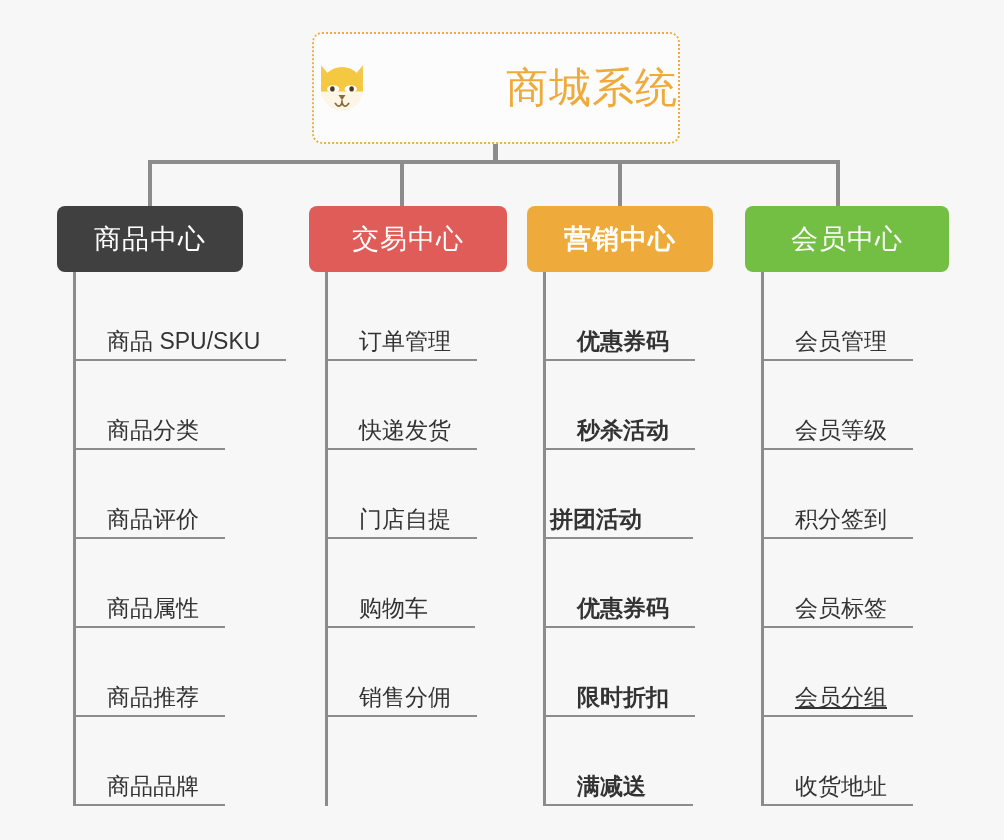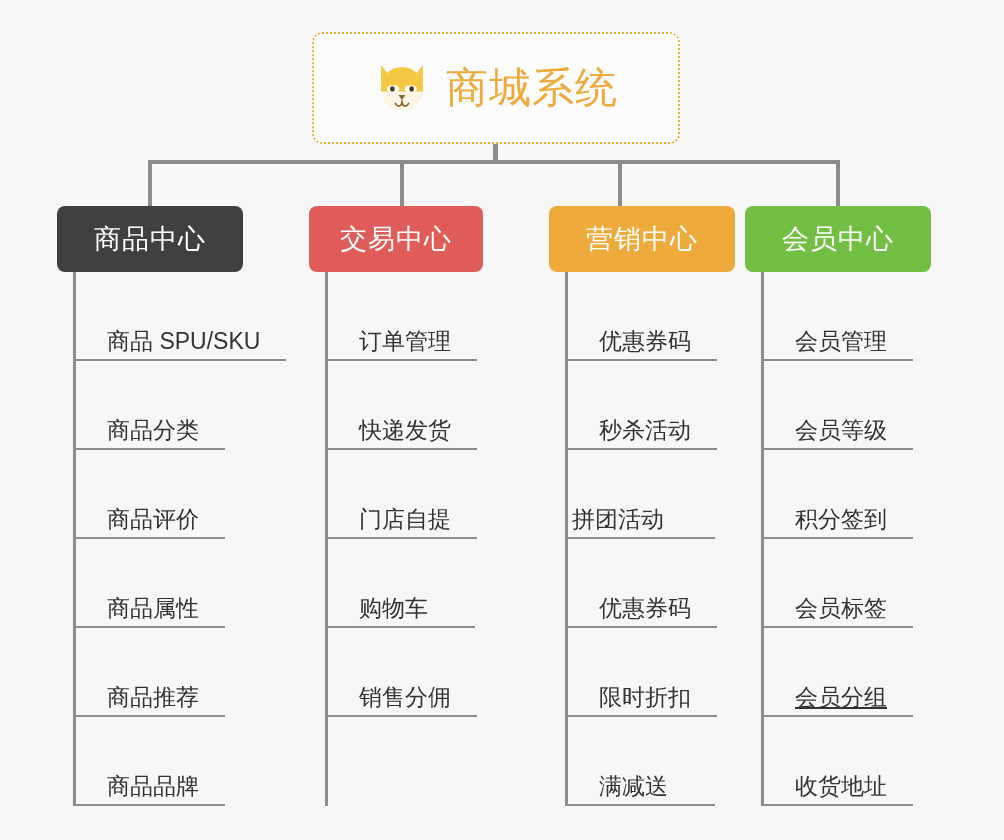--- a/index.html
+++ b/index.html
@@ -103,32 +103,32 @@
     line-height: 1;
     border-bottom: 2px solid #8c8c8c;
     display: block;
     min-width: 150px;
   }
 
   
   .b0 { left: 57px; }
   .b0 .branch-header { width: 186px; }
   .b1 { left: 309px; }
-  .b1 .branch-header { width: 174px; text-align: right; }
-  .b2 { left: 549px; }
+  .b1 .branch-header { width: 198px; text-align: right; }
+  .b2 { left: 527px; font-weight: bold; }
   .b2 .branch-header { width: 186px; }
   .b3 { left: 745px; }
-  .b3 .branch-header { width: 186px; }
+  .b3 .branch-header { width: 204px; }
 </style>
 </head>
 <body>
 
 <div id="mindmap" style="background: rgb(247, 247, 247);">
 
-  <div class="root-node" style="border-color: rgb(238, 174, 62); background: rgb(252, 252, 252);">
+  <div class="root-node" style="border-color: rgb(238, 174, 62); background: rgb(252, 252, 252); justify-content: space-between;">
     <svg class="root-icon" viewBox="0 0 64 64" aria-hidden="true">
       <path d="M8 6 L8 26 L20 20 Z" fill="#f2c94c"></path>
       <path d="M56 6 L56 26 L44 20 Z" fill="#f2c94c"></path>
       <circle cx="32" cy="34" r="24" fill="#fdf6e6"></circle>
       <path d="M8 32 A24 24 0 0 1 56 32 L56 34 L8 34 Z" fill="#f5c842"></path>
       <path d="M8 30 C8 18 18 10 32 10 C46 10 56 18 56 30 L56 36 L8 36 Z" fill="#f5c842"></path>
       <ellipse cx="22" cy="33" rx="7" ry="4.2" fill="#ffffff"></ellipse>
       <ellipse cx="42" cy="33" rx="7" ry="4.2" fill="#ffffff"></ellipse>
       <ellipse cx="21" cy="33" rx="2.6" ry="3" fill="#4a3a22"></ellipse>
       <ellipse cx="43" cy="33" rx="2.6" ry="3" fill="#4a3a22"></ellipse>

